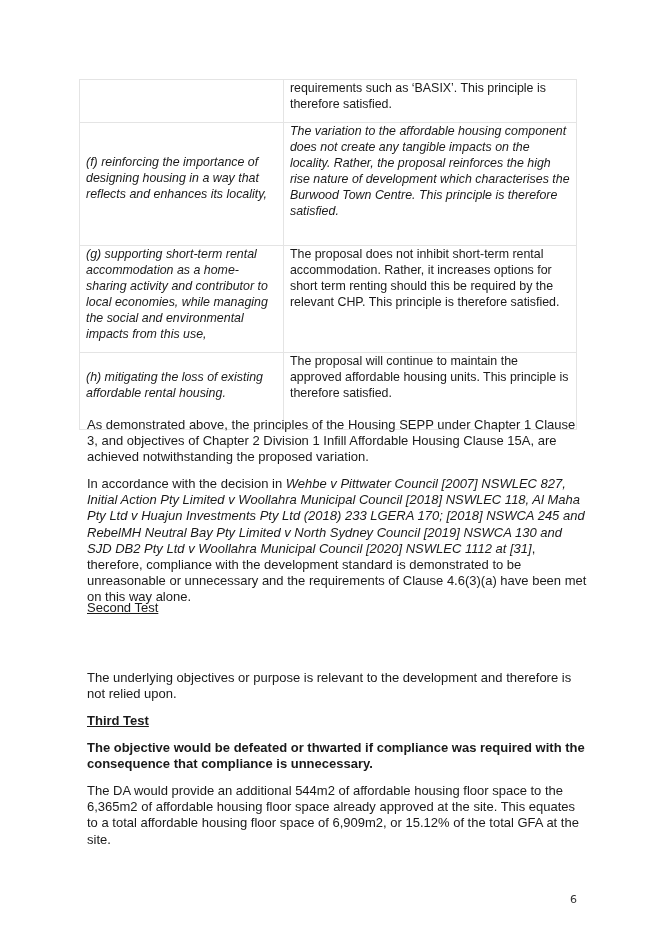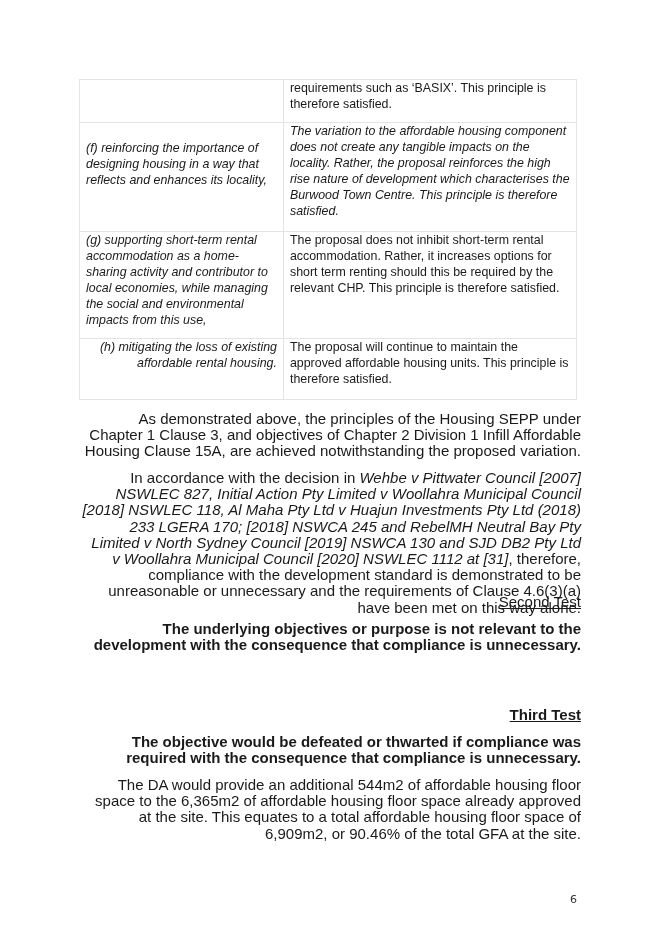--- a/index.html
+++ b/index.html
@@ -6,26 +6,26 @@
   body { width: 656px; height: 928px; position: relative; overflow: hidden;
          font-family: "Liberation Sans", sans-serif; color: #1a1a1a; }
   .page { position: absolute; left: 0; top: 0; width: 656px; height: 928px; }
   table.principles { position: absolute; left: 79px; top: 79px; width: 498px;
          border-collapse: collapse; font-size: 12.4px; line-height: 16px; }
   table.principles td { border: 1px solid #e4e4e4; vertical-align: top; padding: 0 6px; }
   table.principles td.left { width: 192px; font-style: italic; }
   table.principles td.right { width: 282px; }
   .r0 td { height: 42px; padding-top: 0px; }
   .r1 td { height: 91px; padding-top: 2px; font-style: italic; }
-  .r1 td.left { padding-top: 17px; }
+  .r1 td.left { padding-top: 31px; }
   .r2 td { height: 106px; padding-top: 0px; }
   .r3 td { height: 60px; padding-top: 1px; }
-  .r3 td.left { padding-top: 0; text-align: right; }
+  .r3 td.left { padding-top: 16px; }
   .cell-text { display: block; }
-  .body { position: absolute; left: 79px; width: 500px; font-size: 15px; line-height: 16.2px; margin: 2px; text-align: right; }
+  .body { position: absolute; left: 79px; width: 500px; font-size: 13px; line-height: 16.2px; margin: 8px; }
   .p1 { top: 409px; }
   .p2 { top: 468px; }
   .h-second { top: 592px; font-weight: normal; text-decoration: underline; }
   .b-second { top: 619px; font-weight: bold; }
   .p-second { top: 662px; }
   .h-third { top: 705px; font-weight: bold; text-decoration: underline; }
   .b-third { top: 732px; font-weight: bold; }
   .p-third { top: 775px; }
   em { }
   .pageno { position: absolute; left: 570px; top: 893px; font-size: 11px; font-family: "DejaVu Sans", sans-serif; color: #333; }
@@ -70,20 +70,20 @@
           </td>
     </tr>
   </tbody>
     </table>
 
   <p class="body p1">As demonstrated above, the principles of the Housing SEPP under Chapter 1 Clause 3, and objectives of Chapter 2 Division 1 Infill Affordable Housing Clause 15A, are achieved notwithstanding the proposed variation.</p>
 
   <p class="body p2"><span>In accordance with the decision in </span><em>Wehbe v Pittwater Council [2007] NSWLEC 827, Initial Action Pty Limited v Woollahra Municipal Council [2018] NSWLEC 118, Al Maha Pty Ltd v Huajun Investments Pty Ltd (2018) 233 LGERA 170; [2018] NSWCA 245 and RebelMH Neutral Bay Pty Limited v North Sydney Council [2019] NSWCA 130 and SJD DB2 Pty Ltd v Woollahra Municipal Council [2020] NSWLEC 1112 at [31]</em><span>, therefore, compliance with the development standard is demonstrated to be unreasonable or unnecessary and the requirements of Clause 4.6(3)(a) have been met on this way alone.</span></p>
 
   <p class="body h-second">Second Test</p>
-  <p class="body b-second">The underlying objectives or purpose is not relevant to the development with the consequence that compliance is unnecessary.</p>
+  <p class="body p-second">The underlying objectives or purpose is relevant to the development and therefore is not relied upon.</p>
 
   <p class="body h-third">Third Test</p>
   <p class="body b-third">The objective would be defeated or thwarted if compliance was required with the consequence that compliance is unnecessary.</p>
-  <p class="body p-third">The DA would provide an additional 544m2 of affordable housing floor space to the 6,365m2 of affordable housing floor space already approved at the site. This equates to a total affordable housing floor space of 6,909m2, or 90.46% of the total GFA at the site.</p>
+  <p class="body p-third">The DA would provide an additional 544m2 of affordable housing floor space to the 6,365m2 of affordable housing floor space already approved at the site. This equates to a total affordable housing floor space of 6,909m2, or 15.12% of the total GFA at the site.</p>
 
   <div class="pageno">6</div>
 </div>
 
 </body></html>

